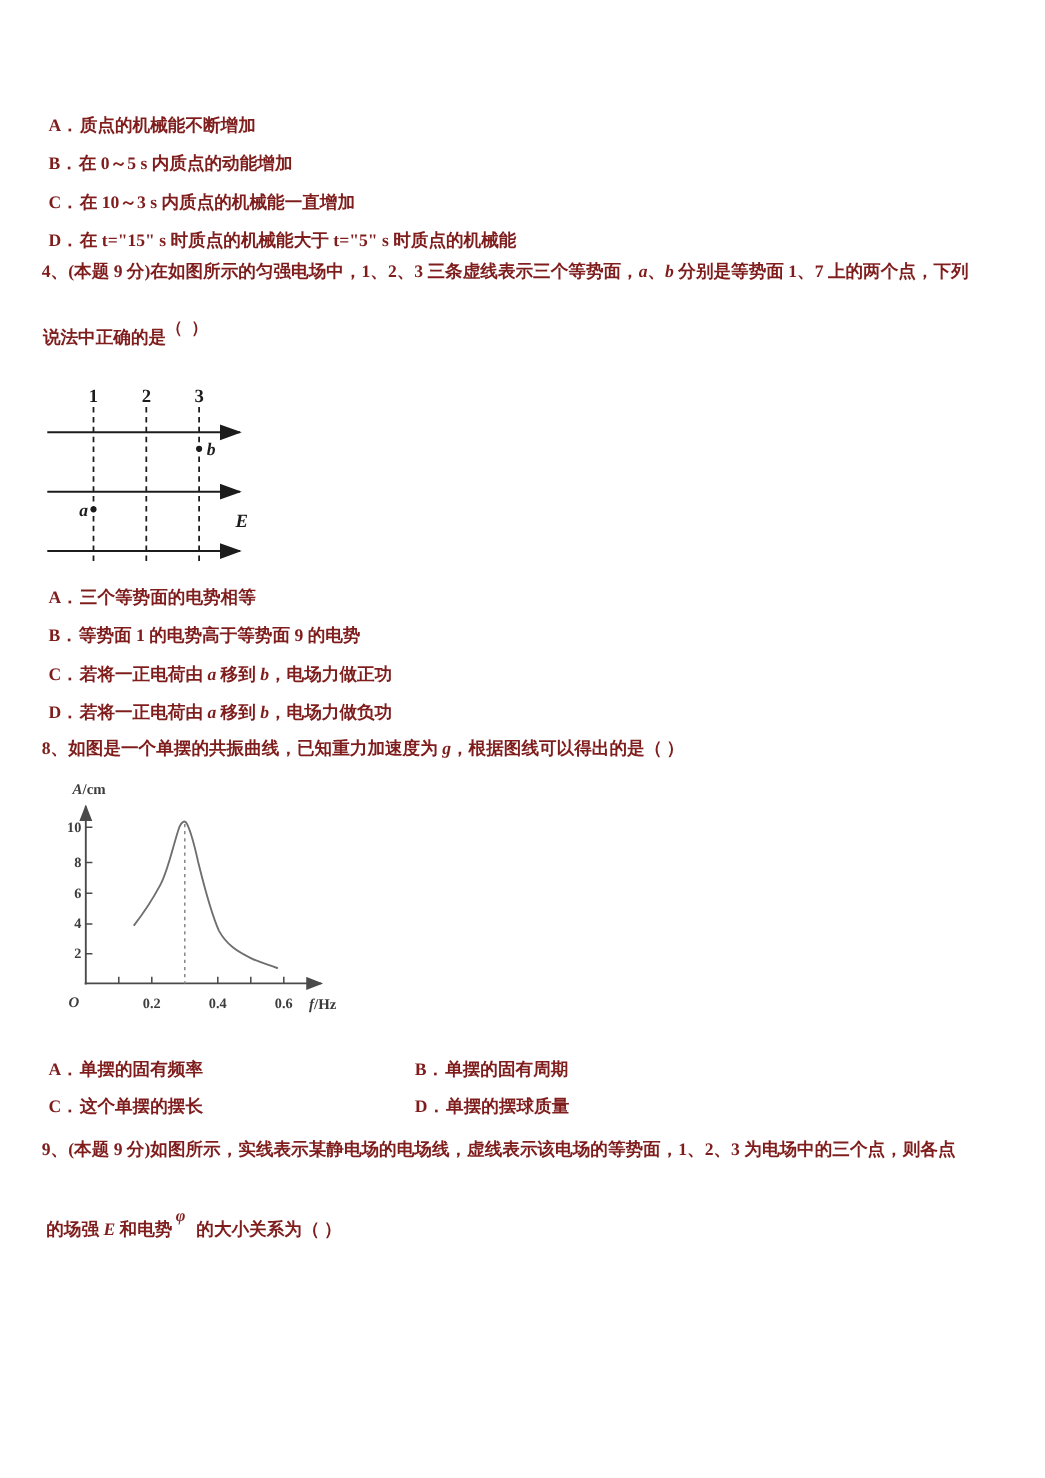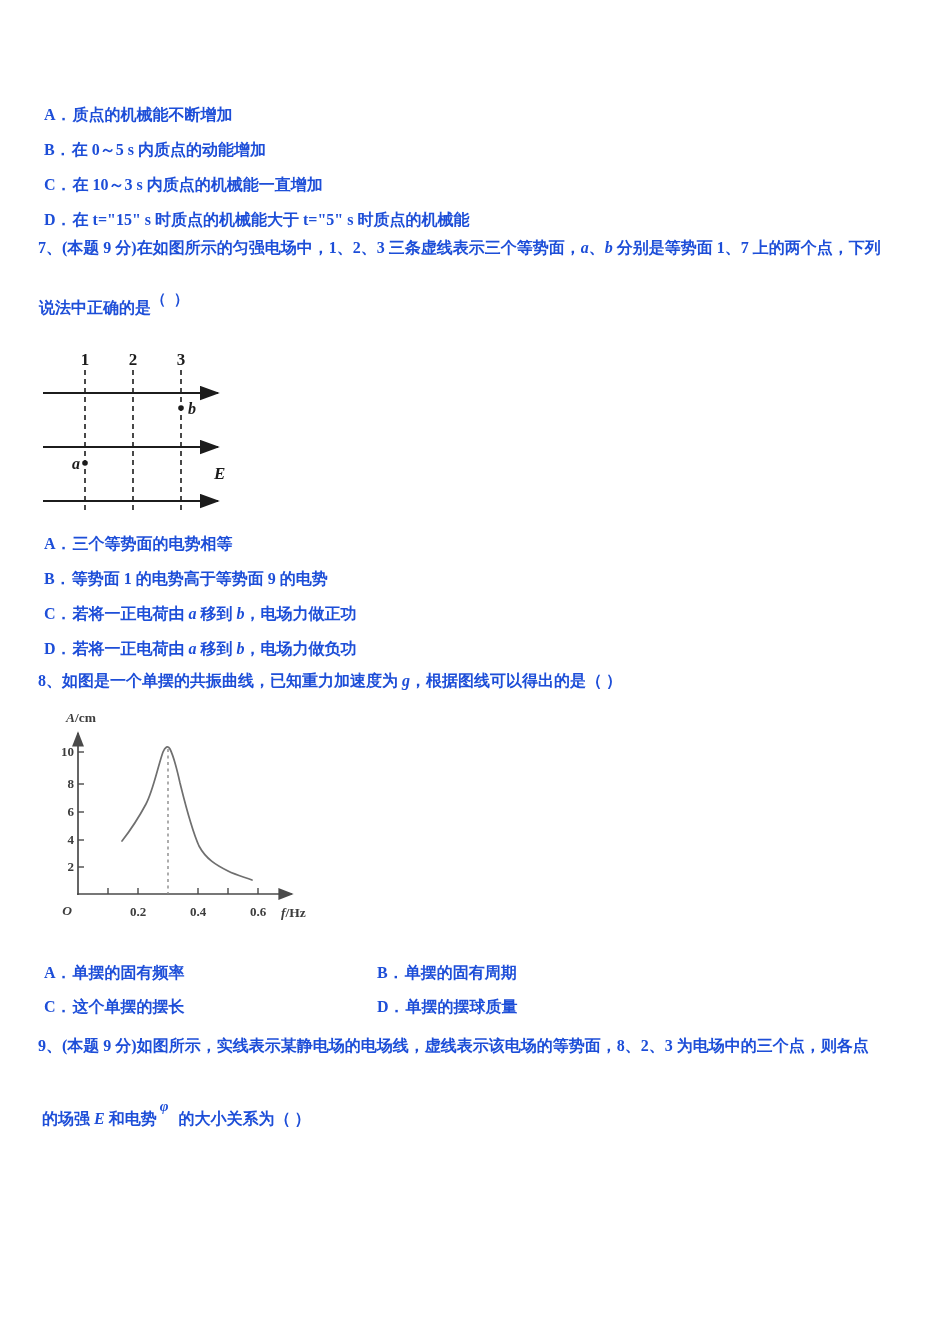--- a/index.html
+++ b/index.html
@@ -1,19 +1,19 @@
 <!DOCTYPE html>
 <html><head>
 <meta charset="utf-8">
 <style>
   html,body{margin:0;padding:0;background:#fff;}
   .page{position:relative;width:950px;height:1344px;background:#ffffff;
         font-family:"Liberation Serif",serif;color:#000;overflow:hidden;}
   .trow{position:absolute;white-space:nowrap;font-size:16px;font-weight:bold;
-        line-height:19px;color:#1d4ed8;}
+        line-height:19px;color:#7f1d1d;}
   .lbl{display:inline-block;margin-right:1px;}
   .it{font-style:italic;}
   .raised{position:relative;top:-9px;font-size:15px;letter-spacing:2px;}
   .supphi{position:relative;top:-13px;font-style:italic;font-size:15px;margin:0 6px 0 3px;}
   .fig{position:absolute;}
   svg text{font-family:"Liberation Serif",serif;font-weight:bold;}
   .f7t{font-size:17px;fill:#1c1c1c;}
   .f7i{font-size:16px;font-style:italic;fill:#1c1c1c;}
   .f7E{font-size:17px;font-style:italic;fill:#1c1c1c;}
   .g8t{font-size:13px;fill:#3d3d3d;}
@@ -32,21 +32,21 @@
     <span class="lbl">B．</span><span>在 0～5 s 内质点的动能增加</span>
   </div>
   <div class="trow" style="left:44px;top:175px">
     <span class="lbl">C．</span><span>在 10～3 s 内质点的机械能一直增加</span>
   </div>
   <div class="trow" style="left:44px;top:210px">
     <span class="lbl">D．</span><span>在 t="15" s 时质点的机械能大于 t="5" s 时质点的机械能</span>
   </div>
 
   <div class="trow" style="left:38px;top:238px">
-    <span>7、(本题 9 分)在如图所示的匀强电场中，1、2、3 三条虚线表示三个等势面，</span><span class="it">a</span><span>、</span><span class="it">b</span><span> 分别是等势面 1、7 上的两个点，下列</span>
+    <span>4、(本题 9 分)在如图所示的匀强电场中，1、2、3 三条虚线表示三个等势面，</span><span class="it">a</span><span>、</span><span class="it">b</span><span> 分别是等势面 1、7 上的两个点，下列</span>
   </div>
   <div class="trow" style="left:39px;top:298px">
     <span>说法中正确的是</span><span class="raised">（ ）</span>
   </div>
 
   <div class="fig" style="left:42px;top:344px">
     <svg width="200" height="172" viewBox="0 0 200 172">
       <defs>
         <marker id="arrb" markerWidth="12" markerHeight="9" refX="10" refY="4" orient="auto">
           <path d="M0,0 L11,4 L0,8 Z" fill="#1c1c1c"></path>
@@ -145,19 +145,19 @@
     <span class="lbl">B．</span><span>单摆的固有周期</span>
   </div>
   <div class="trow" style="left:44px;top:997px">
     <span class="lbl">C．</span><span>这个单摆的摆长</span>
   </div>
   <div class="trow" style="left:377px;top:997px">
     <span class="lbl">D．</span><span>单摆的摆球质量</span>
   </div>
 
   <div class="trow" style="left:38px;top:1036px">
-    <span>9、(本题 9 分)如图所示，实线表示某静电场的电场线，虚线表示该电场的等势面，8、2、3 为电场中的三个点，则各点</span>
+    <span>9、(本题 9 分)如图所示，实线表示某静电场的电场线，虚线表示该电场的等势面，1、2、3 为电场中的三个点，则各点</span>
   </div>
   <div class="trow" style="left:42px;top:1109px">
     <span>的场强 </span><span class="it">E</span><span> 和电势</span><span class="supphi">φ</span><span> 的大小关系为（  ）</span>
   </div>
 
 </div>
 
 </body></html>

